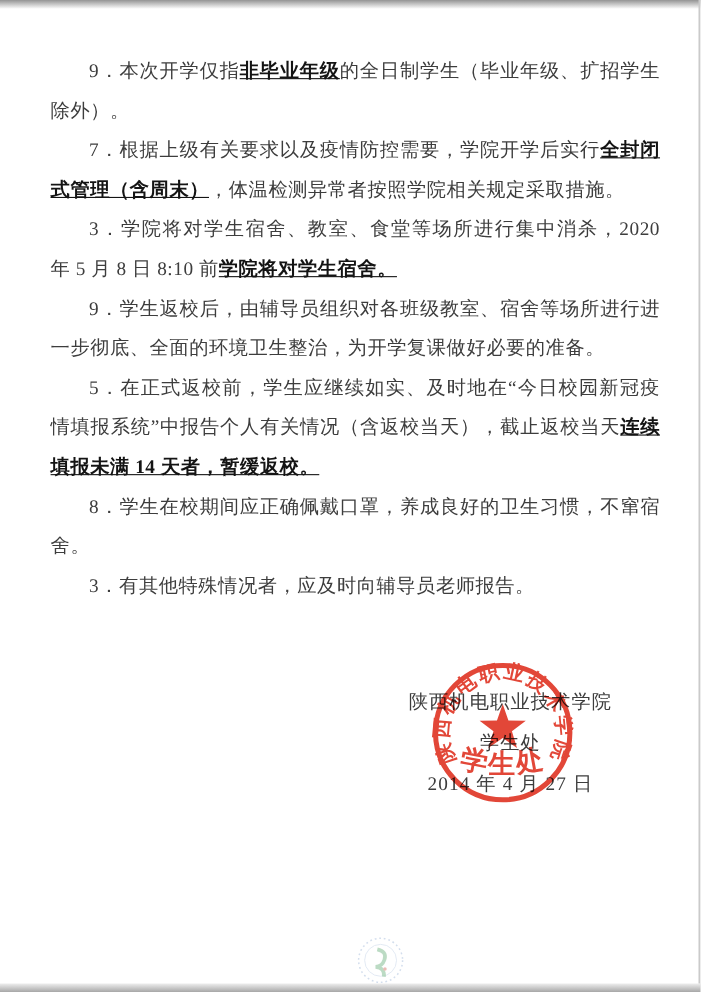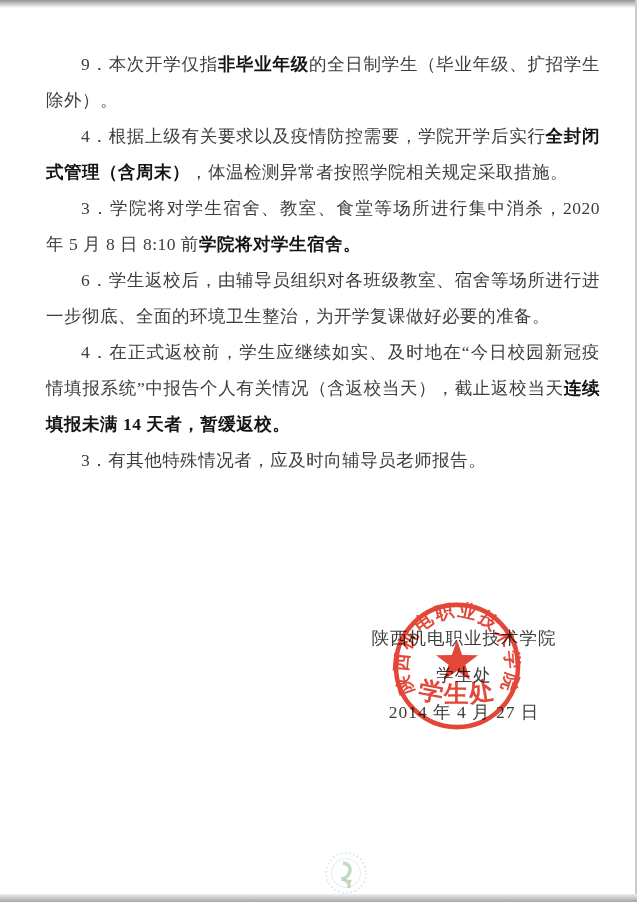--- a/index.html
+++ b/index.html
@@ -11,21 +11,21 @@
     background:linear-gradient(#949494,#fdfdfd);}
   .edge-bottom{position:absolute;bottom:0;left:0;right:0;height:8px;
     background:linear-gradient(#efefef,#a5a5a5);}
   .edge-right{position:absolute;top:0;right:0;bottom:0;width:2px;background:#cacaca;}
   .content{
     position:absolute;left:46px;top:46px;width:554px;
     font-size:17.5px;line-height:36px;color:#3d3d3d;
     text-align:justify;letter-spacing:0.5px;
   }
   .content p{margin:0;text-indent:2em;}
-  .content .b{font-weight:bold;color:#141414;}
+  .content .b{font-weight:bold;color:#141414;text-decoration:underline;}
   .signature{
     position:absolute;left:350px;top:620px;width:228px;text-align:center;
     font-size:17.5px;line-height:37px;color:#3d3d3d;letter-spacing:1px;
   }
   .stamp{
     position:absolute;left:392px;top:601px;width:130px;height:130px;
     mix-blend-mode:multiply;opacity:0.92;
   }
   .watermark{position:absolute;left:323px;top:850px;width:46px;height:46px;opacity:0.5;}
 </style>
@@ -33,24 +33,25 @@
 <body>
 
 <div class="page">
 
   <div class="edge-top"></div>
   <div class="edge-right"></div>
   <div class="edge-bottom"></div>
 
   <div class="content">
       <p><span>9．本次开学仅指</span><span class="b">非毕业年级</span><span>的全日制学生（毕业年级、扩招学生除外）。</span></p>
-      <p><span>4．根据上级有关要求以及疫情防控需要，学院开学后实行</span><span class="b">全封闭式管理（含周末）</span><span>，体温检测异常者按照学院相关规定采取措施。</span></p>
+      <p><span>7．根据上级有关要求以及疫情防控需要，学院开学后实行</span><span class="b">全封闭式管理（含周末）</span><span>，体温检测异常者按照学院相关规定采取措施。</span></p>
       <p><span>3．学院将对学生宿舍、教室、食堂等场所进行集中消杀，2020 年 5 月 8 日 8:10 前</span><span class="b">学院将对学生宿舍。</span></p>
-      <p><span>6．学生返校后，由辅导员组织对各班级教室、宿舍等场所进行进一步彻底、全面的环境卫生整治，为开学复课做好必要的准备。</span></p>
-      <p><span>4．在正式返校前，学生应继续如实、及时地在“今日校园新冠疫情填报系统”中报告个人有关情况（含返校当天），截止返校当天</span><span class="b">连续填报未满 14 天者，暂缓返校。</span></p>
+      <p><span>9．学生返校后，由辅导员组织对各班级教室、宿舍等场所进行进一步彻底、全面的环境卫生整治，为开学复课做好必要的准备。</span></p>
+      <p><span>5．在正式返校前，学生应继续如实、及时地在“今日校园新冠疫情填报系统”中报告个人有关情况（含返校当天），截止返校当天</span><span class="b">连续填报未满 14 天者，暂缓返校。</span></p>
+      <p><span>8．学生在校期间应正确佩戴口罩，养成良好的卫生习惯，不窜宿舍。</span></p>
       <p><span>3．有其他特殊情况者，应及时向辅导员老师报告。</span></p>
     </div>
 
   <div class="signature">
     <div>陕西机电职业技术学院</div>
     <div>学生处</div>
     <div>2014 年 4 月 27 日</div>
   </div>
 
   <svg class="stamp" viewBox="0 0 200 200" aria-hidden="true">

